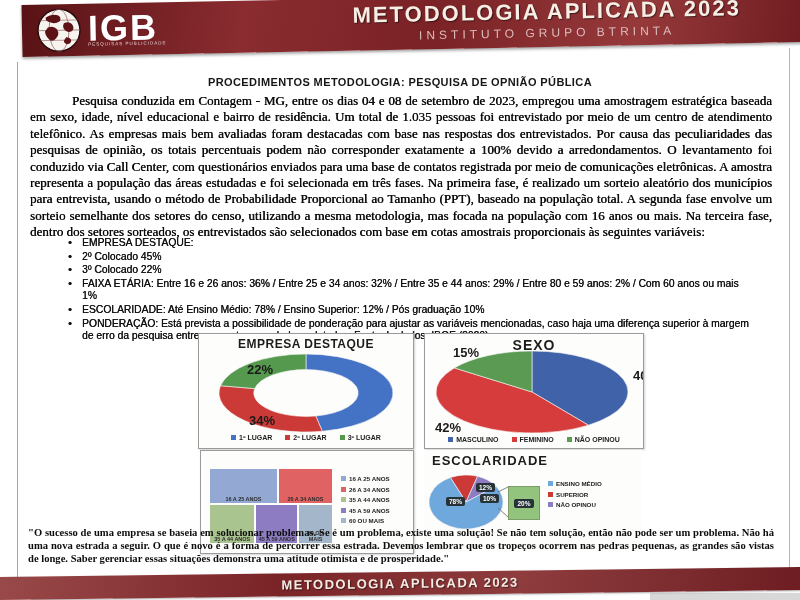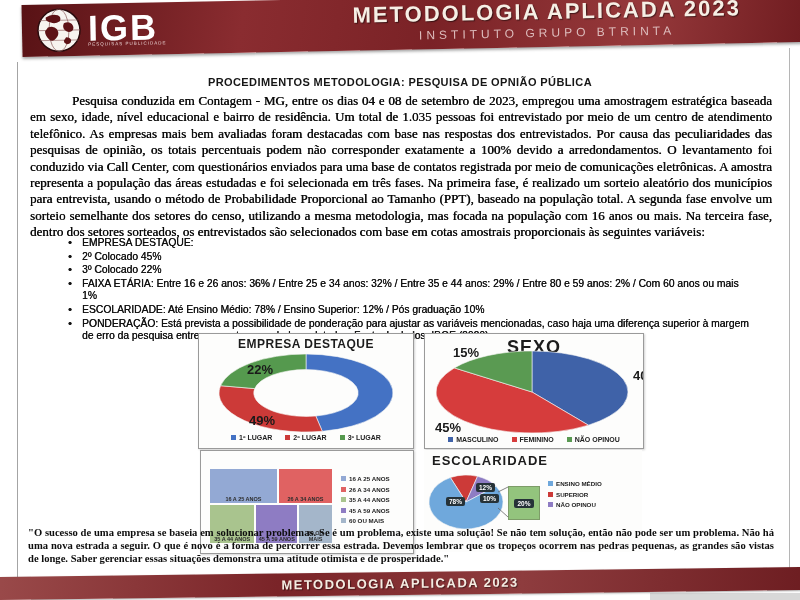--- a/index.html
+++ b/index.html
@@ -47,21 +47,21 @@
 
   
   .card{position:absolute;background:#fdfdfc;overflow:hidden;}
   .bordered{border:1px solid #9a9a9a;box-shadow:1px 1px 2px rgba(0,0,0,.18);}
   #card-empresa{left:198px;top:333px;width:214px;height:114px;}
   #card-sexo{left:424px;top:333px;width:218px;height:114px;}
   #card-faixa{left:200px;top:450px;width:212px;height:102px;}
   #card-escolaridade{left:424px;top:450px;width:218px;height:102px;}
   .c-title{position:absolute;top:3px;left:0;width:100%;text-align:center;font-weight:bold;color:#1c1c1c;}
   #card-empresa .c-title{font-size:12px;letter-spacing:.5px;}
-  #card-sexo .c-title{font-size:18px;letter-spacing:1px;}
+  #card-sexo .c-title{font-size:14px;letter-spacing:1px;}
   #card-faixa .c-title{font-size:11px;letter-spacing:.5px;}
   #card-escolaridade .c-title{text-align:left;left:8px;width:auto;font-size:13px;letter-spacing:1px;}
   .pie-svg{position:absolute;left:0;}
   .plain-label{position:absolute;font-size:13px;font-weight:bold;color:#1a1a1a;}
   .chip{position:absolute;background:#263238;color:#fff;font-size:6.5px;font-weight:bold;
     padding:1px 3px;border-radius:2px;line-height:7px;}
   .legend-row{position:absolute;left:0;width:100%;display:flex;justify-content:center;gap:13px;}
   .l-item{display:flex;align-items:center;gap:3px;font-size:7px;font-weight:bold;color:#222;}
   .sw{display:inline-block;width:5px;height:5px;}
   .legend-col{position:absolute;display:flex;flex-direction:column;gap:3.5px;}
@@ -127,21 +127,21 @@
   </ul>
 
   <div id="card-empresa" class="card bordered">
     <div class="c-title">EMPRESA DESTAQUE</div>
     <svg class="pie-svg" style="top:15px" width="214" height="84" viewBox="0 0 214 84">
         <path d="M107,5 A87,39 0 0 1 123.30217436895808,82.30920277841886 L116.78130462137484,66.98552166705132 A52.199999999999996,23.4 0 0 0 107,20.6 Z" fill="#4472c4" stroke="#f7f7f5" stroke-width="0.6"></path>
         <path d="M123.30217436895808,82.30920277841886 A87,39 0 0 1 21.541009186604086,36.69212873115676 L55.72460551196245,39.615277238694055 A52.199999999999996,23.4 0 0 0 116.78130462137484,66.98552166705132 Z" fill="#cc3a38" stroke="#f7f7f5" stroke-width="0.6"></path>
         <path d="M21.541009186604086,36.69212873115676 A87,39 0 0 1 106.99999999999999,5 L106.99999999999999,20.6 A52.199999999999996,23.4 0 0 0 55.72460551196245,39.615277238694055 Z" fill="#55994e" stroke="#f7f7f5" stroke-width="0.6"></path>
       </svg>
     <div class="plain-label" style="left:48px;top:28px">22%</div>
-    <div class="plain-label" style="left:50px;top:79px">49%</div>
+    <div class="plain-label" style="left:50px;top:79px">34%</div>
     <div class="legend-row" style="top:100px">
       <span class="l-item">
           <span class="sw" style="background: rgb(68, 114, 196);"></span>
           <span>1º LUGAR</span>
         </span>
       <span class="l-item">
           <span class="sw" style="background: rgb(204, 58, 56);"></span>
           <span>2º LUGAR</span>
         </span>
       <span class="l-item">
@@ -152,21 +152,21 @@
   </div>
 
   <div id="card-sexo" class="card bordered">
     <div class="c-title">SEXO</div>
     <svg class="pie-svg" style="top:15px" width="218" height="86" viewBox="0 0 218 86">
         <path d="M107,43 L107,2 A96,41 0 0 1 163.42738422007744,76.16969676937285 Z" fill="#3f62a8" stroke="#f7f7f5" stroke-width="0.6"></path>
         <path d="M107,43 L163.42738422007744,76.16969676937285 A96,41 0 0 1 29.33436854000503,18.90080465600861 Z" fill="#d63c3c" stroke="#f7f7f5" stroke-width="0.6"></path>
         <path d="M107,43 L29.33436854000503,18.90080465600861 A96,41 0 0 1 106.99999999999997,2 Z" fill="#5a9a52" stroke="#f7f7f5" stroke-width="0.6"></path>
       </svg>
     <div class="plain-label" style="left:28px;top:11px">15%</div>
-    <div class="plain-label" style="left:10px;top:86px">45%</div>
+    <div class="plain-label" style="left:10px;top:86px">42%</div>
     <div class="plain-label" style="left:208px;top:34px">40%</div>
     <div class="legend-row" style="top:102px">
       <span class="l-item">
           <span class="sw" style="background: rgb(63, 98, 168);"></span>
           <span>MASCULINO</span>
         </span>
       <span class="l-item">
           <span class="sw" style="background: rgb(214, 60, 60);"></span>
           <span>FEMININO</span>
         </span>

